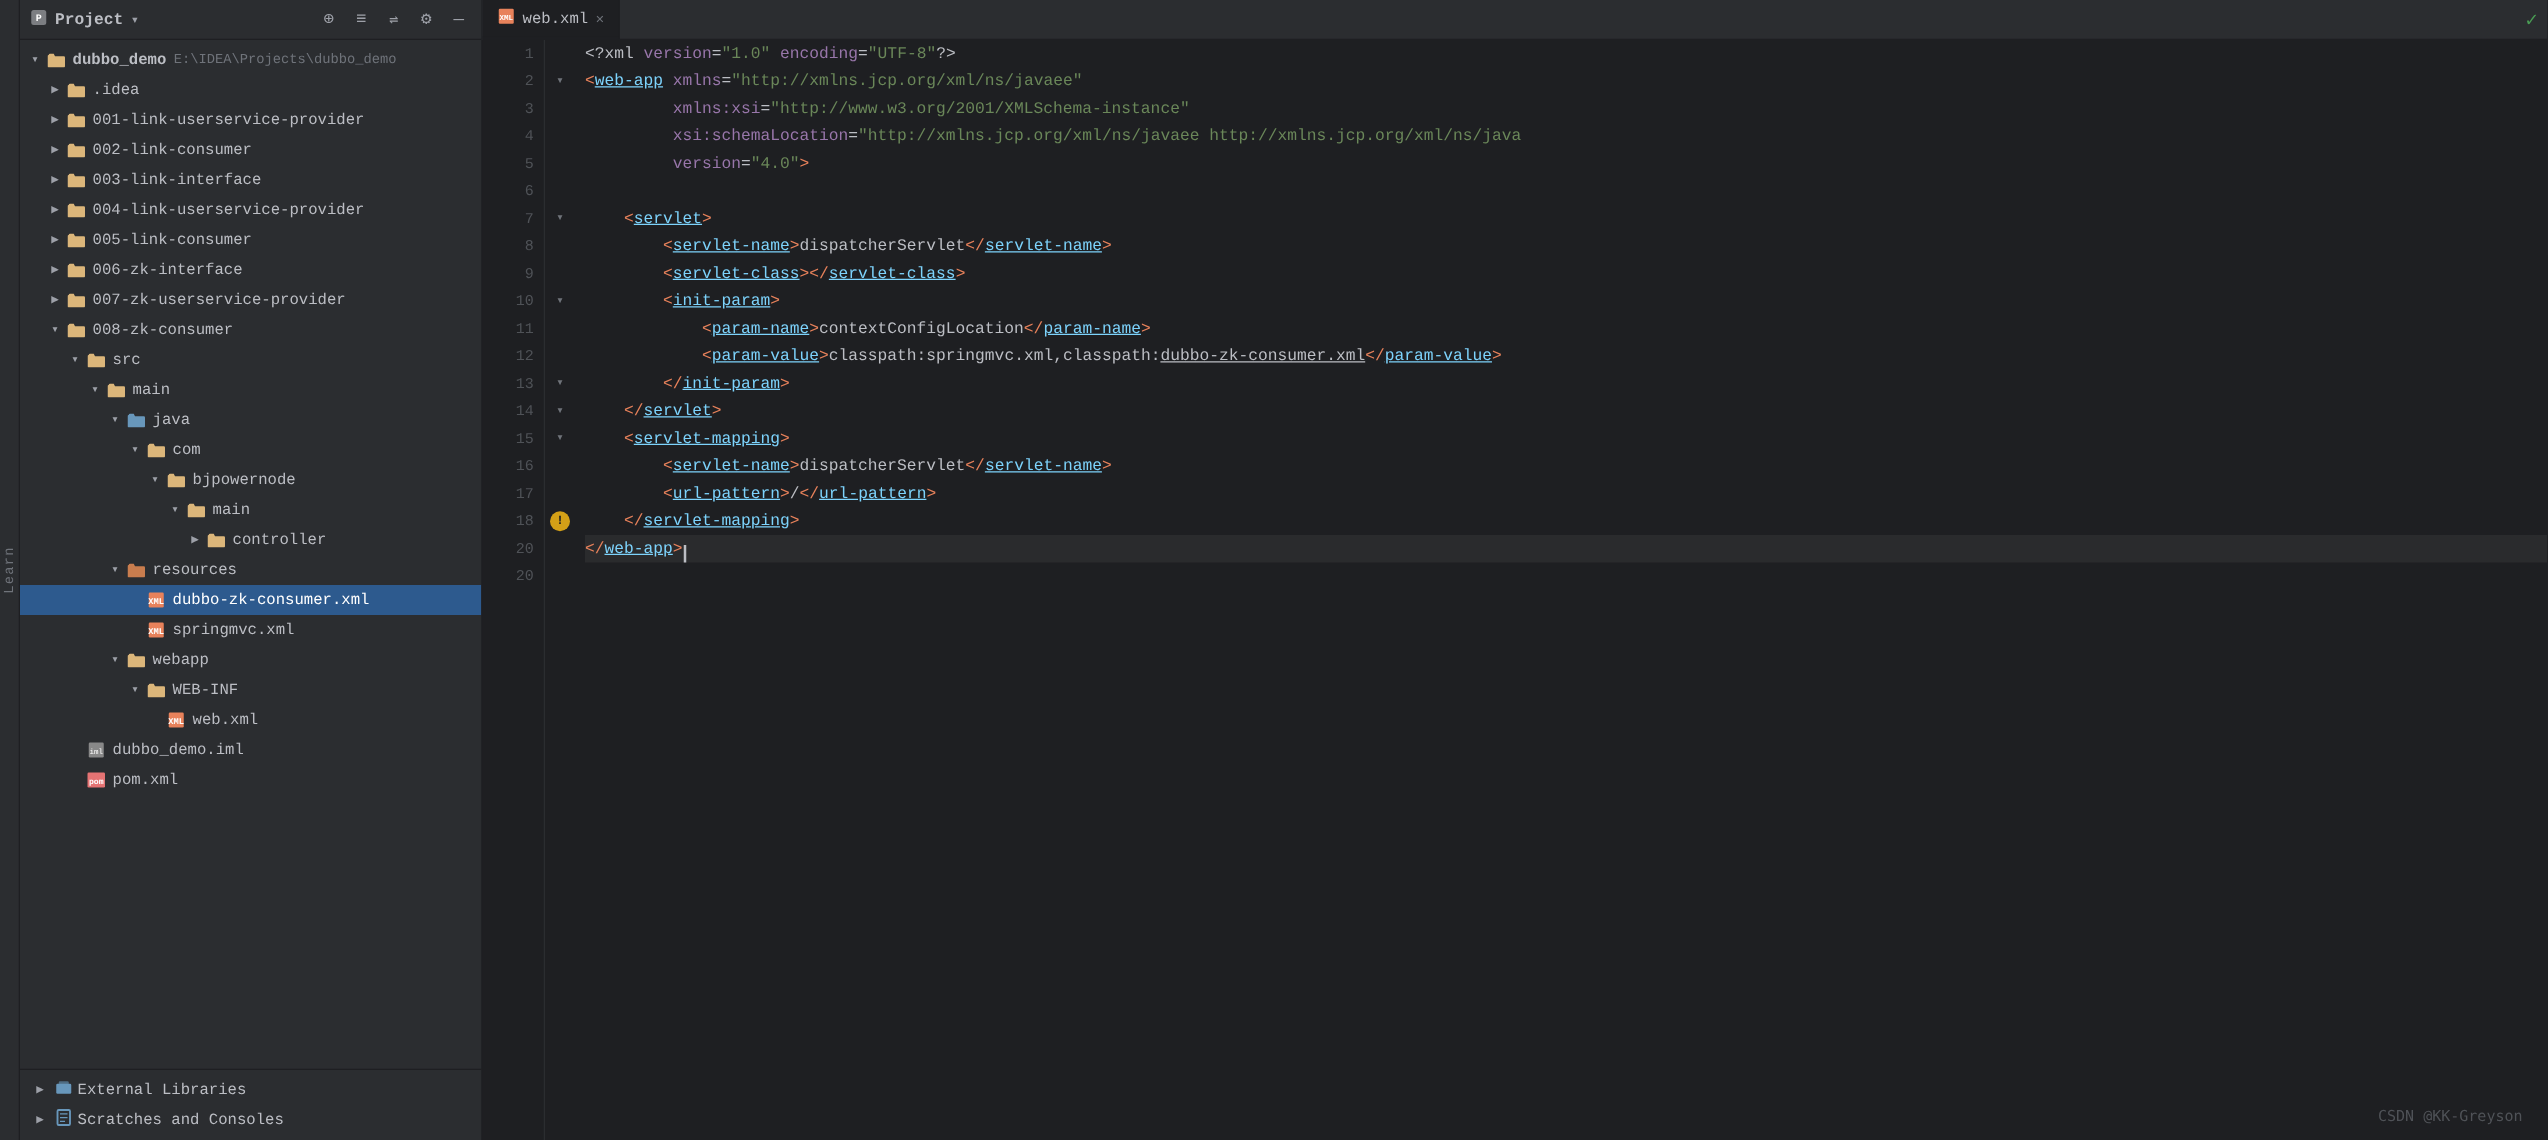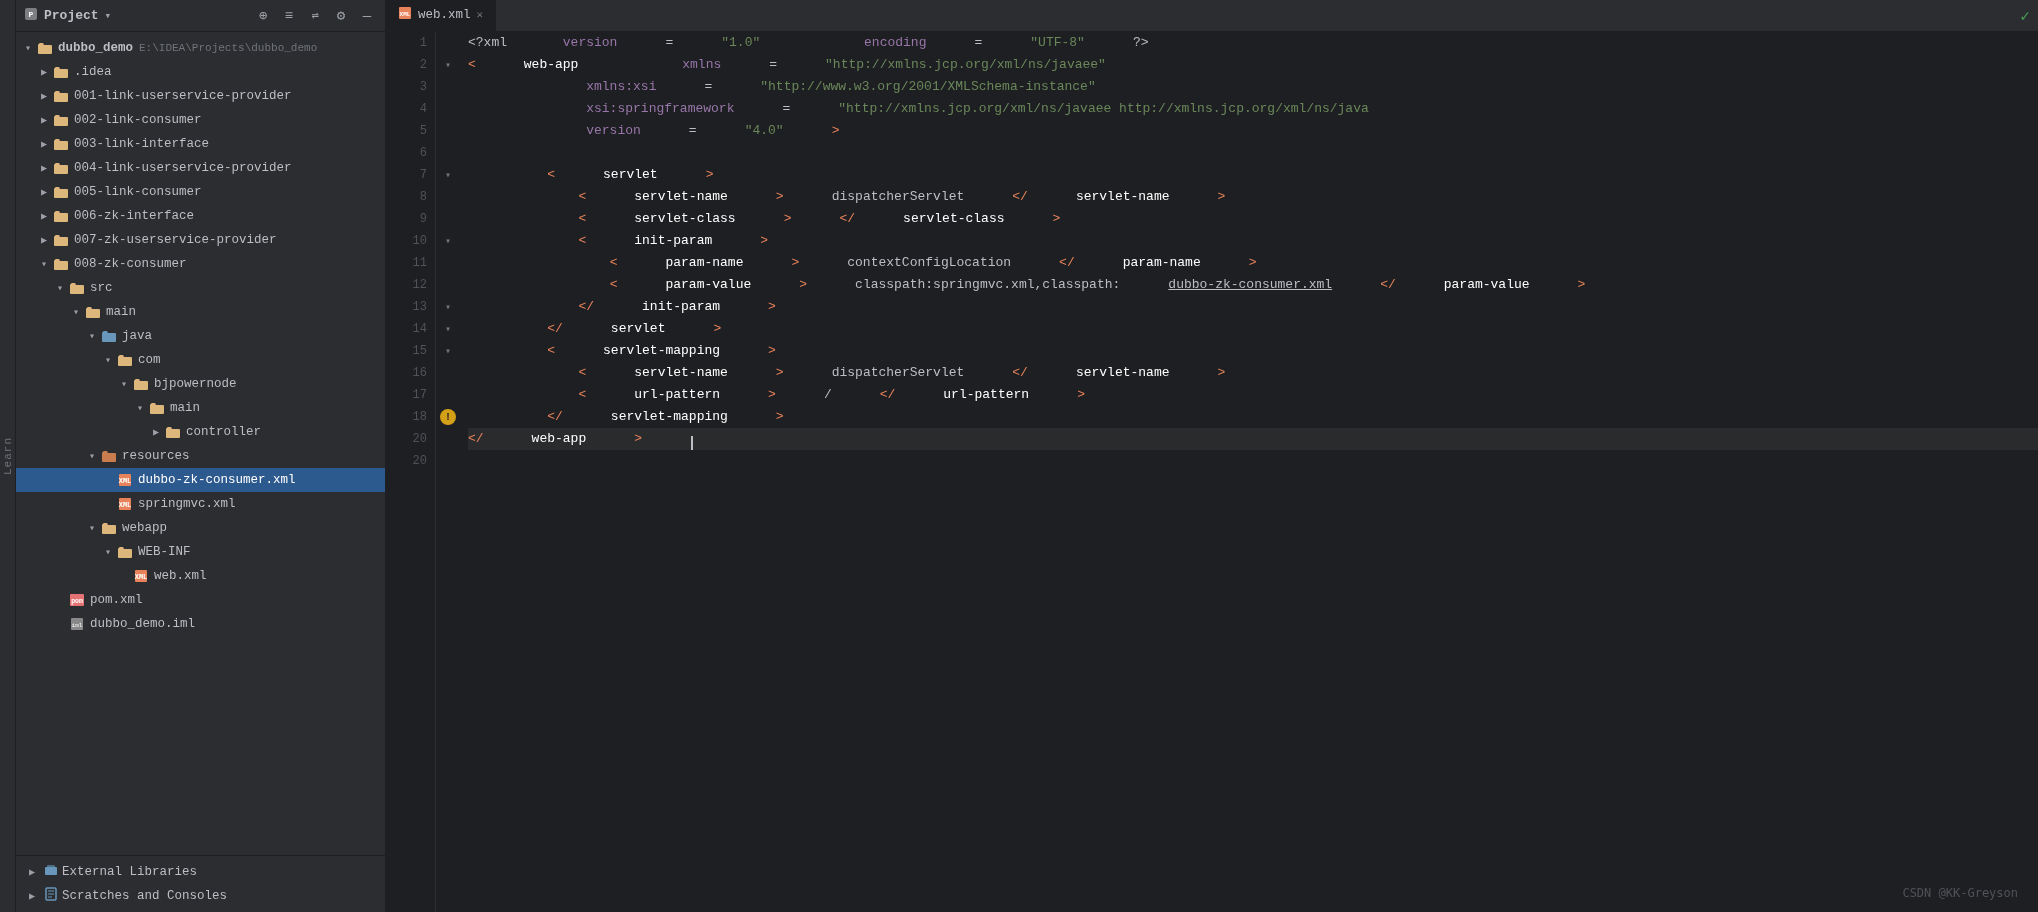--- a/index.html
+++ b/index.html
@@ -261,30 +261,29 @@
       padding: 0 0 0 8px;
     }
 
     .code-line {
       height: 22px;
       line-height: 22px;
       display: flex;
       align-items: flex-end;
       white-space: pre;
       font-size: 13px;
-      gap: 48px;
     }
 
     .code-line.current-line {
       background: #2a2b2d;
     }
 
     
     .xml-decl { color: #bcbec4; }
-    .xml-tag { color: #ffffff; }
+    .xml-tag { color: #7dd3fc; text-decoration: underline; }
     .xml-attr-name { color: #9876aa; }
     .xml-attr-value { color: #6a8759; }
     .xml-text { color: #bcbec4; }
     .xml-bracket { color: #e8825b; }
 
     
     .watermark {
       position: absolute;
       bottom: 12px;
       right: 20px;
@@ -558,37 +557,37 @@
               <text x="7" y="10" text-anchor="middle" font-size="7" fill="white" font-weight="bold">XML</text>
             </svg>
         </span>
         <span>web.xml</span>
       </div>
 
 
       <div class="tree-item indent-2">
         <span class="tree-arrow" style="visibility:hidden;">▶</span>
         <span class="tree-icon">
+          <svg width="14" height="14" viewBox="0 0 14 14">
+              <rect x="1" y="1" width="12" height="12" rx="1" fill="#888"></rect>
+              <text x="7" y="10" text-anchor="middle" font-size="6" fill="white">iml</text>
+            </svg>
+        </span>
+        <span>dubbo_demo.iml</span>
+      </div>
+
+      <div class="tree-item indent-2">
+        <span class="tree-arrow" style="visibility:hidden;">▶</span>
+        <span class="tree-icon">
           <svg width="16" height="14" viewBox="0 0 16 14">
               <rect x="1" y="1" width="14" height="12" rx="1" fill="#e57373"></rect>
               <text x="8" y="10" text-anchor="middle" font-size="6.5" fill="white" font-weight="bold">pom</text>
             </svg>
         </span>
         <span>pom.xml</span>
-      </div>
-
-      <div class="tree-item indent-2">
-        <span class="tree-arrow" style="visibility:hidden;">▶</span>
-        <span class="tree-icon">
-          <svg width="14" height="14" viewBox="0 0 14 14">
-              <rect x="1" y="1" width="12" height="12" rx="1" fill="#888"></rect>
-              <text x="7" y="10" text-anchor="middle" font-size="6" fill="white">iml</text>
-            </svg>
-        </span>
-        <span>dubbo_demo.iml</span>
       </div>
 
     </div>
 
     <div class="sidebar-bottom">
       <div class="sidebar-bottom-item">
         <span style="width:16px; display:inline-flex; align-items:center; justify-content:center; margin-right:4px; color:#9da0a8; font-size:10px;">▶</span>
         <span style="margin-right:4px; font-size:12px;">
           <svg width="14" height="14" viewBox="0 0 14 14">
               <rect x="1" y="4" width="12" height="8" rx="1" fill="#6897bb"></rect>
@@ -712,21 +711,21 @@
 
         <div class="code-line">
           <span class="xml-bracket">&lt;</span><span class="xml-tag">web-app</span><span class="xml-text"> </span><span class="xml-attr-name">xmlns</span><span class="xml-text">=</span><span class="xml-attr-value">"http://xmlns.jcp.org/xml/ns/javaee"</span>
         </div>
 
         <div class="code-line">
           <span class="xml-text">         </span><span class="xml-attr-name">xmlns:xsi</span><span class="xml-text">=</span><span class="xml-attr-value">"http://www.w3.org/2001/XMLSchema-instance"</span>
         </div>
 
         <div class="code-line">
-          <span class="xml-text">         </span><span class="xml-attr-name">xsi:springframework</span><span class="xml-text">=</span><span class="xml-attr-value">"http://xmlns.jcp.org/xml/ns/javaee http://xmlns.jcp.org/xml/ns/java</span>
+          <span class="xml-text">         </span><span class="xml-attr-name">xsi:schemaLocation</span><span class="xml-text">=</span><span class="xml-attr-value">"http://xmlns.jcp.org/xml/ns/javaee http://xmlns.jcp.org/xml/ns/java</span>
         </div>
 
         <div class="code-line">
           <span class="xml-text">         </span><span class="xml-attr-name">version</span><span class="xml-text">=</span><span class="xml-attr-value">"4.0"</span><span class="xml-bracket">&gt;</span>
         </div>
 
         <div class="code-line">&nbsp;</div>
 
         <div class="code-line">
           <span class="xml-text">    </span><span class="xml-bracket">&lt;</span><span class="xml-tag">servlet</span><span class="xml-bracket">&gt;</span>

